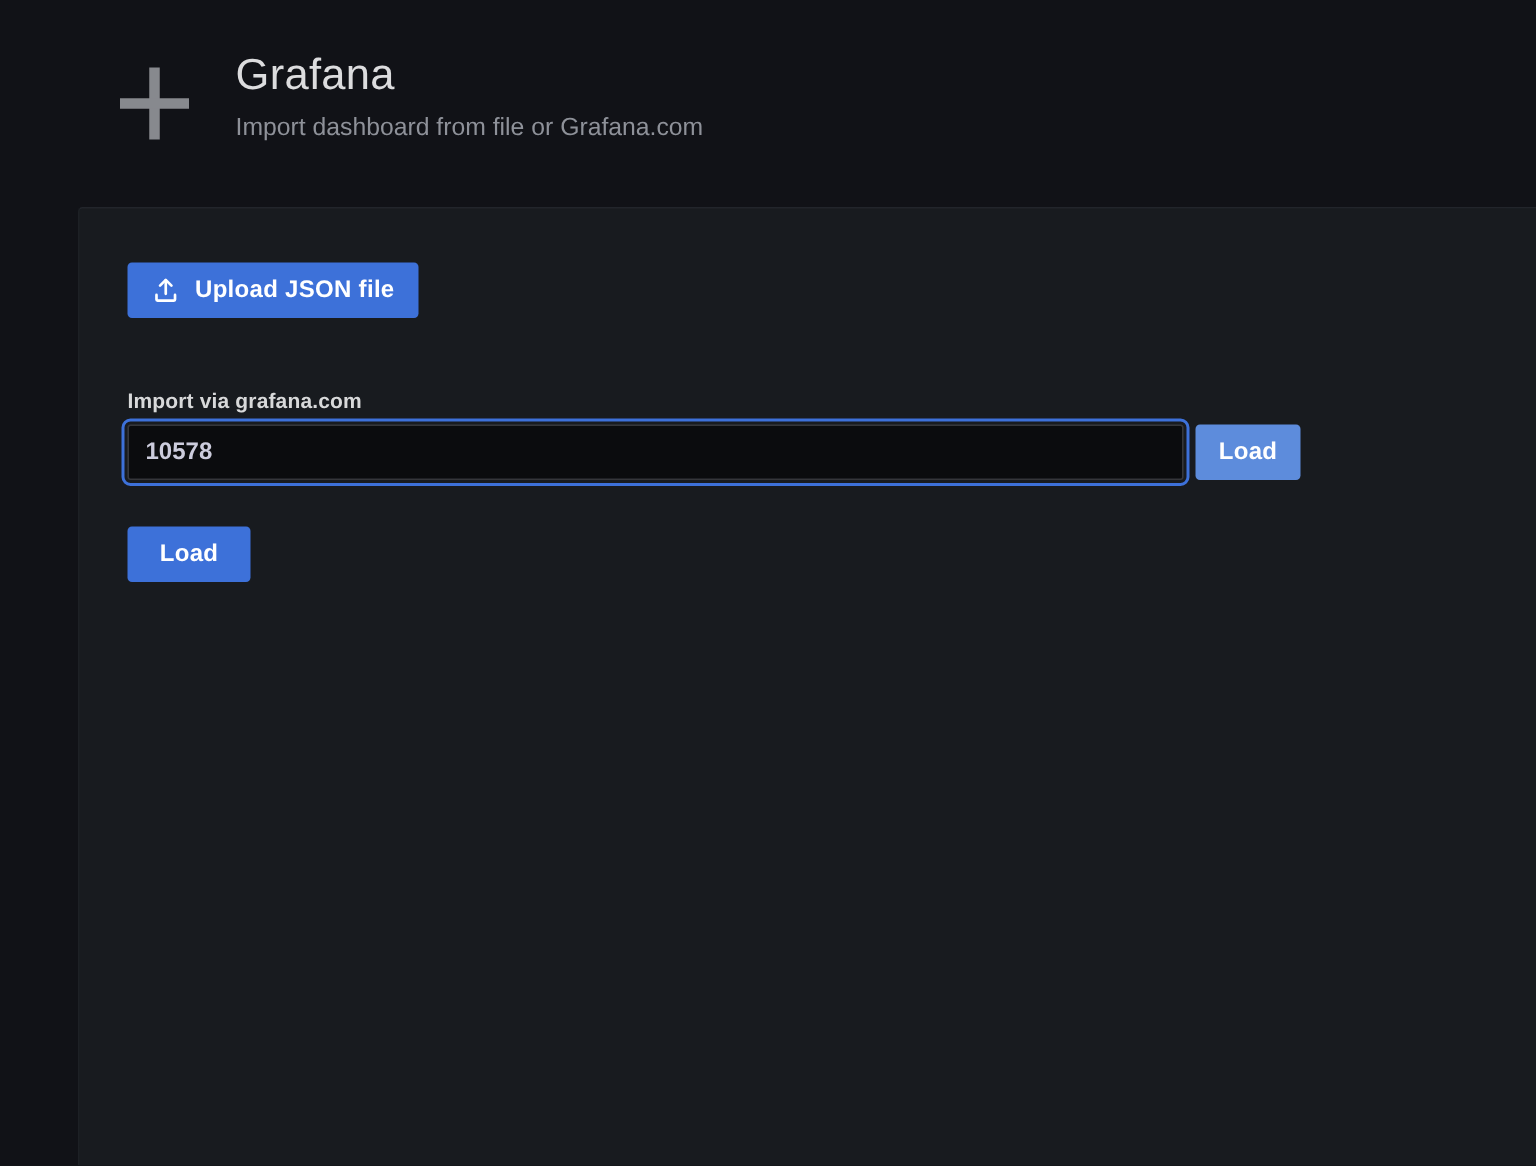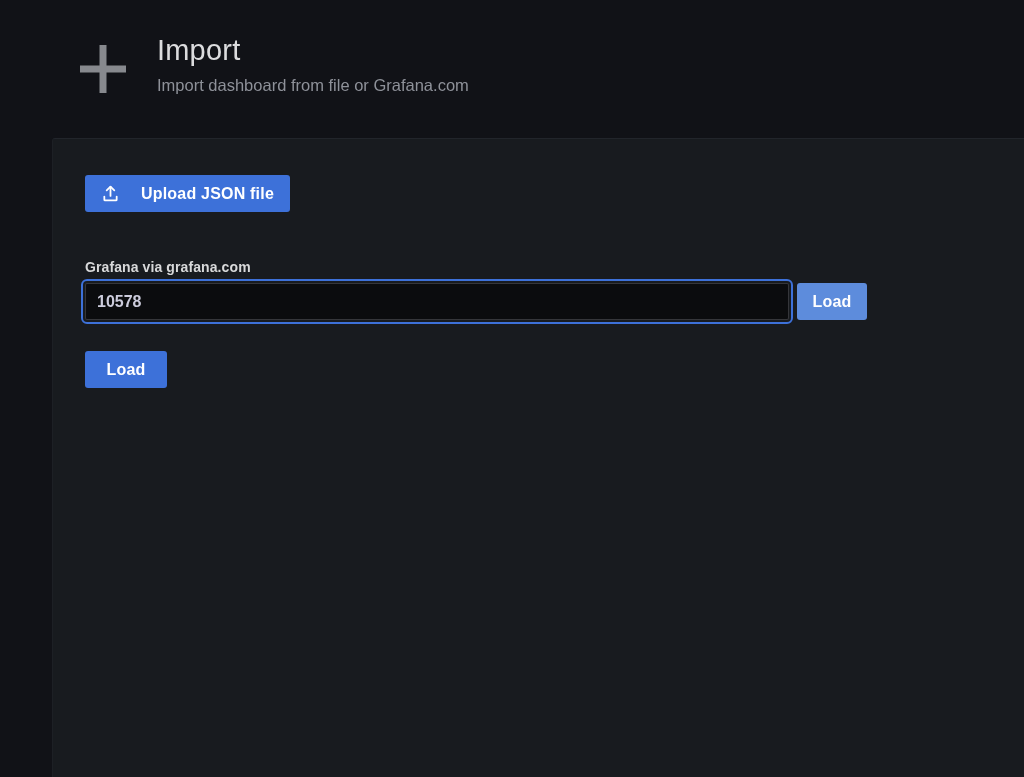--- a/index.html
+++ b/index.html
@@ -66,21 +66,21 @@
     border: none;
     border-radius: 3px;
     color: #ffffff;
     font-family: "Liberation Sans", sans-serif;
     font-size: 16px;
     font-weight: 700;
     letter-spacing: 0.2px;
     cursor: pointer;
     padding: 0 18px;
   }
-  .btn-primary { background: #3d71d9; gap: 11px; }
+  .btn-primary { background: #3d71d9; }
   .btn-primary-light { background: #5d8cdc; }
   .upload-btn { padding: 0 16px; }
   .upload-btn .icon { margin-right: 10px; display: inline-flex; }
   
   .field-label {
     display: block;
     font-size: 14px;
     font-weight: 700;
     color: #d8d9da;
     margin-bottom: 8px;
@@ -142,40 +142,40 @@
 <body>
 
 <div class="header">
   <div class="header-icon">
     <svg width="46" height="54" viewBox="0 0 46 54">
       <line x1="23" y1="3" x2="23" y2="51" stroke="#87898e" stroke-width="7"></line>
       <line x1="0" y1="27" x2="46" y2="27" stroke="#87898e" stroke-width="7"></line>
     </svg>
   </div>
   <div class="header-text">
-    <h1 class="page-title">Import</h1>
+    <h1 class="page-title">Grafana</h1>
     <p class="page-subtitle">Import dashboard from file or Grafana.com</p>
   </div>
 </div>
 
 <div class="panel">
 
   <button class="btn btn-primary upload-btn">
     <span class="icon">
       <svg width="19" height="19" viewBox="0 0 16 16" fill="none">
         <path d="M8 10 L8 2.4" stroke="#ffffff" stroke-width="1.5" stroke-linecap="round"></path>
         <path d="M4.8 5.4 L8 2.2 L11.2 5.4" stroke="#ffffff" stroke-width="1.5" fill="none" stroke-linecap="round" stroke-linejoin="round"></path>
         <path d="M2.8 10.6 v2.6 a0.6 0.6 0 0 0 0.6 0.6 h9.2 a0.6 0.6 0 0 0 0.6 -0.6 v-2.6" stroke="#ffffff" stroke-width="1.5" fill="none" stroke-linecap="round" stroke-linejoin="round"></path>
       </svg>
     </span>
     <span>Upload JSON file</span>
   </button>
 
   <div class="gcom-group">
-    <label class="field-label">Grafana via grafana.com</label>
+    <label class="field-label">Import via grafana.com</label>
     <div class="gcom-row">
       <input type="text" class="text-input focused" value="10578" style="">
       <button class="btn btn-primary-light gcom-load-btn">Load</button>
     </div>
   </div>
 
 
   <button class="btn btn-primary bottom-load">Load</button>
 
 </div>

